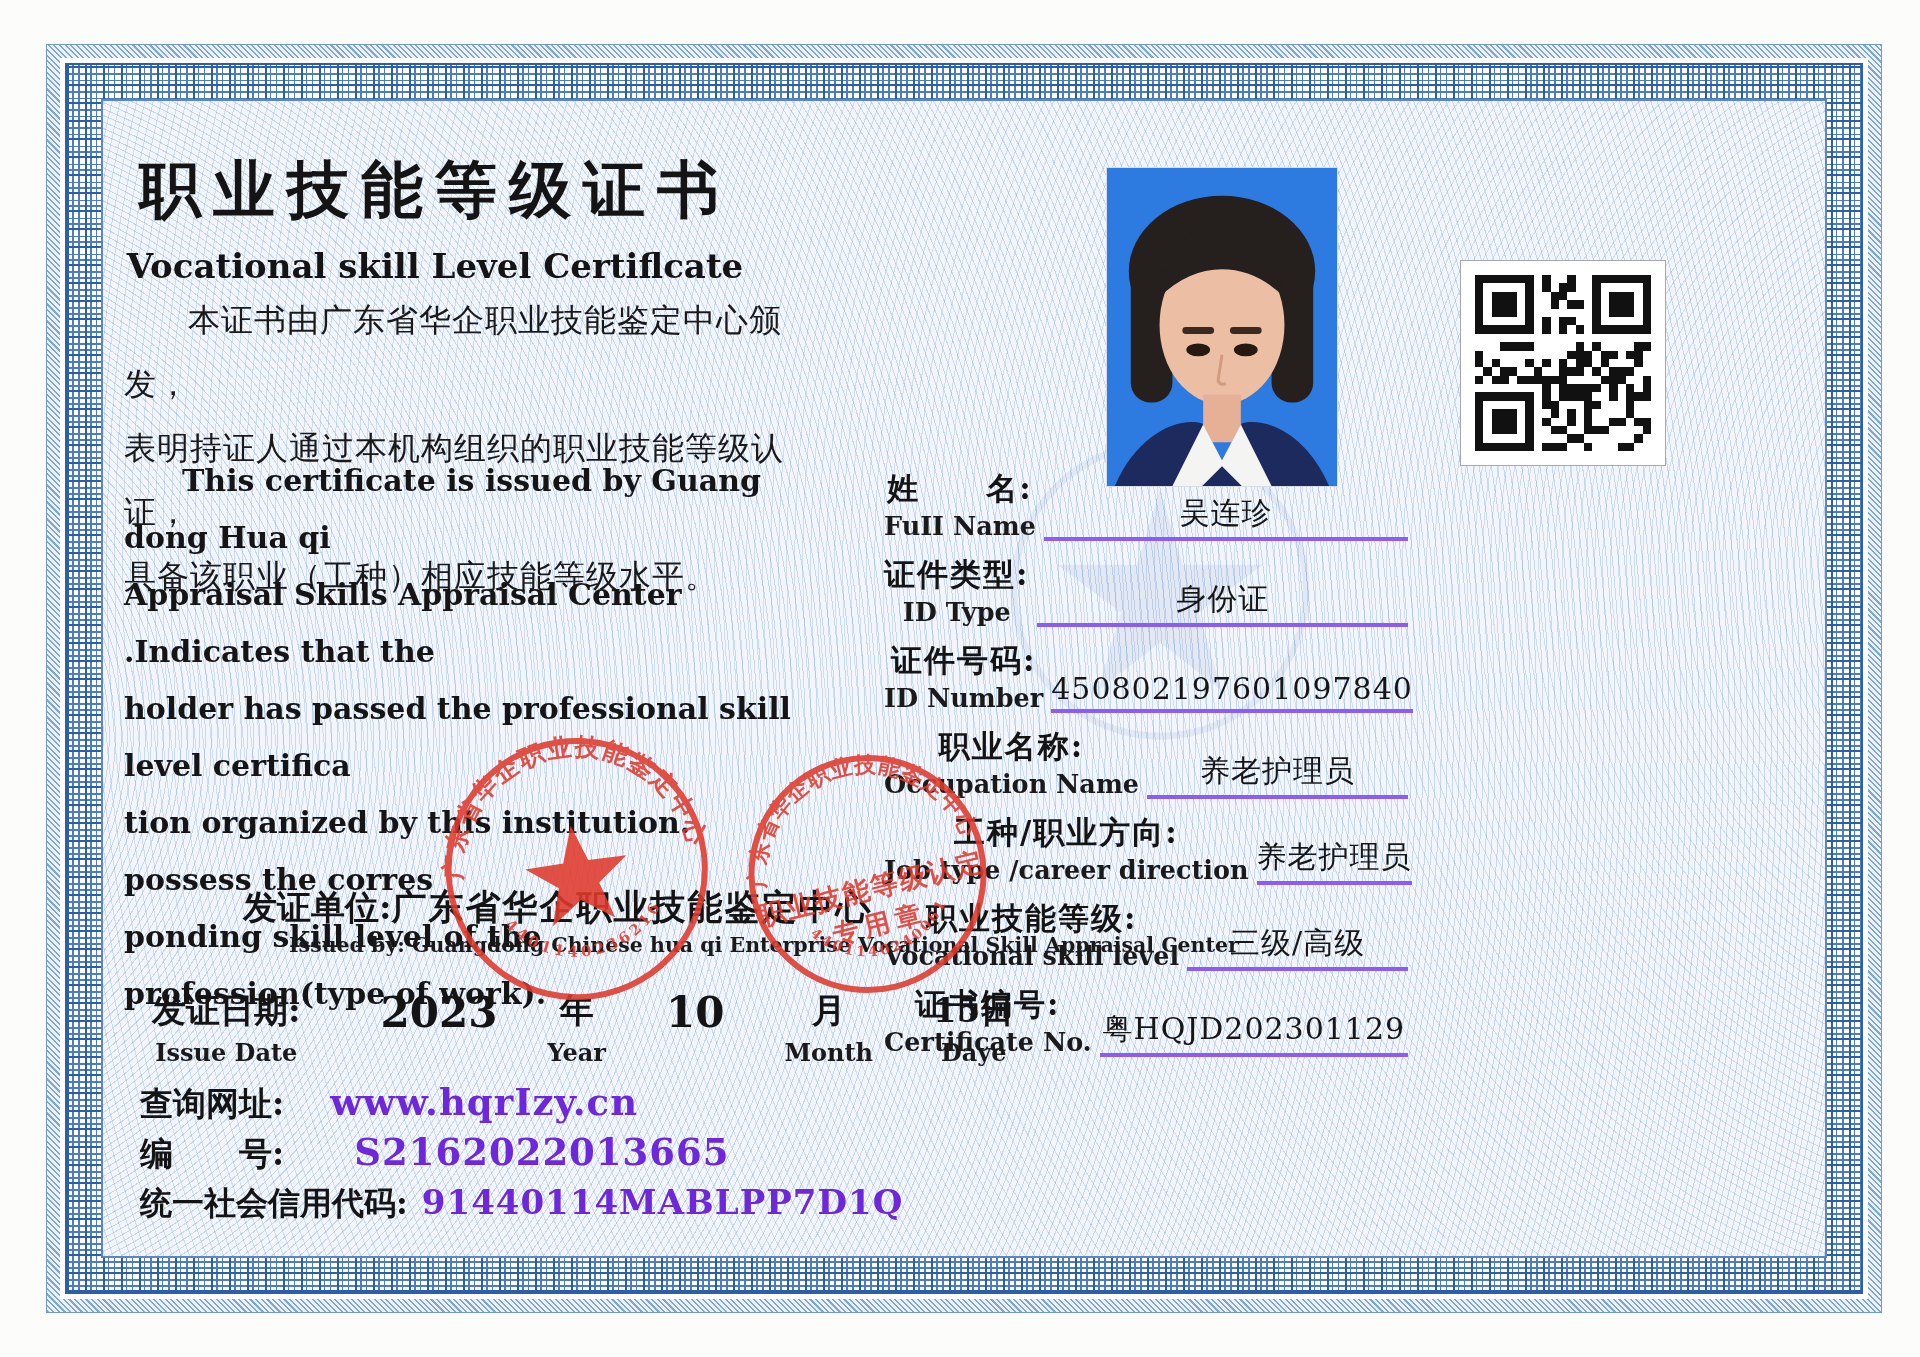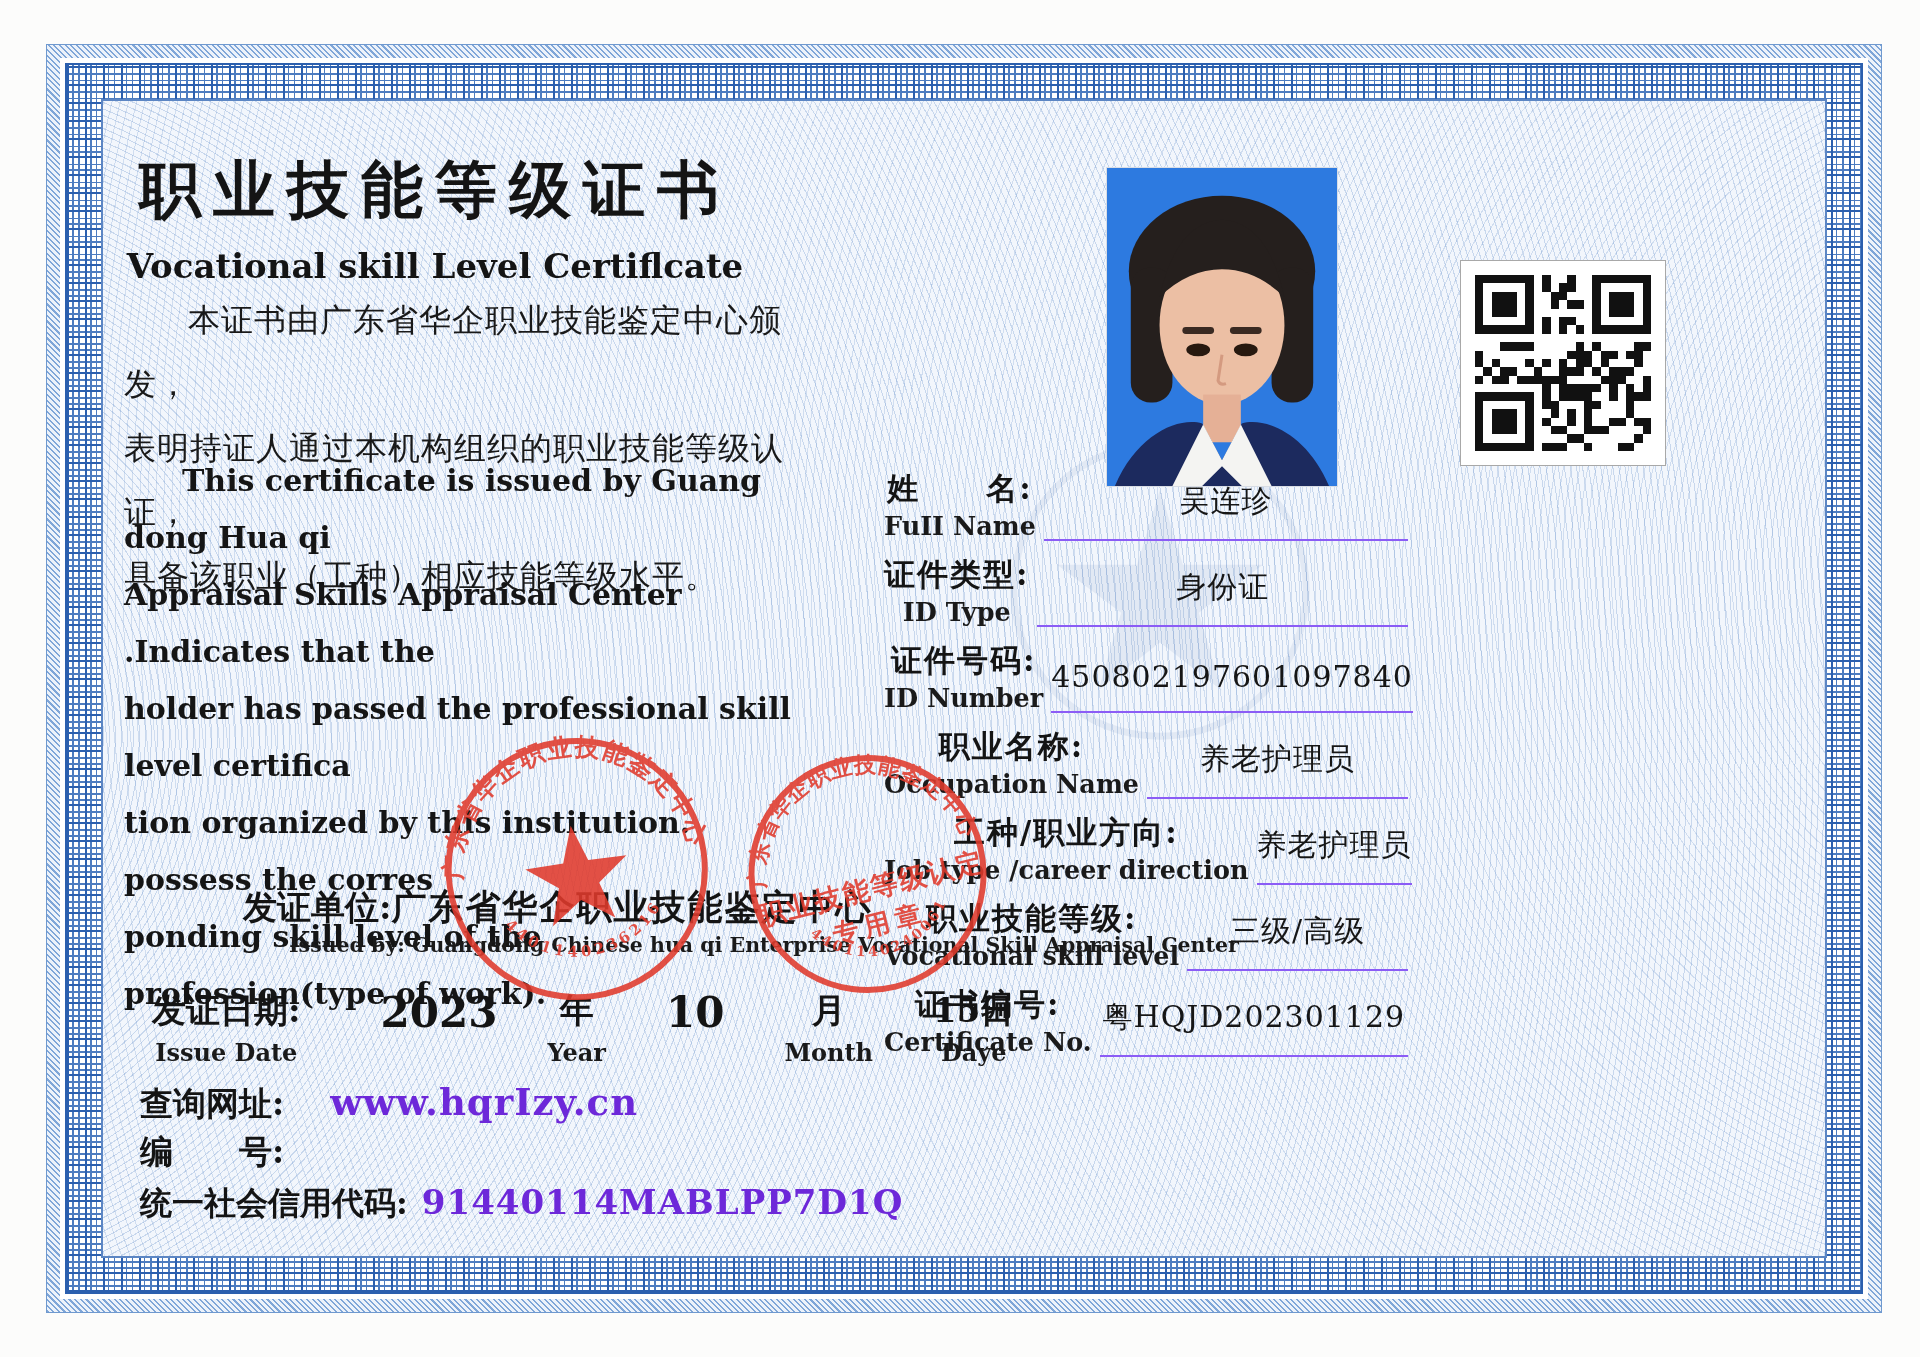--- a/index.html
+++ b/index.html
@@ -70,22 +70,22 @@
         display:grid; grid-template-columns:repeat(21,8.4px); grid-auto-rows:8.4px; }
   .qr .m { background:#111; }
 
   .watermark { position:absolute; left:1000px; top:430px; z-index:2; opacity:.09; }
 
   .fields { position:absolute; left:884px; top:468px; width:524px; z-index:3; }
   .field { display:flex; align-items:flex-end; margin-bottom:13px; min-height:57px; }
   .flabels { display:flex; flex-direction:column; white-space:nowrap;text-align:center; }
   .f-zh { font-size:31px; font-weight:600; letter-spacing:2px; color:#141414; }
   .f-en { font-size:25.5px; font-weight:600; color:#1a1a1a; margin-top:1px; }
-  .f-val { flex:1; margin-left:8px; border-bottom:2px solid #8b5cf6; text-align:center;
-           font-size:30px; color:#161616; padding-bottom:17px; letter-spacing:1px; white-space:nowrap; }
+  .f-val { flex:1; margin-left:8px; border-bottom:4px solid #8b5cf6; text-align:center;
+           font-size:30px; color:#161616; padding-bottom:3px; letter-spacing:1px; white-space:nowrap; }
 </style>
 </head>
 <body>
 
 <div class="page">
 
   <div class="frame-lace">
     <div class="frame-gap">
       <div class="frame-meander">
         <div class="content-bg"></div>
@@ -148,20 +148,21 @@
       <span class="sub">Daye</span>
     </div>
   </div>
 
   <div class="info-line line-url">
     <span class="info-label">查询网址:</span>
     <span class="info-value">www.hqrIzy.cn</span>
   </div>
   <div class="info-line line-serial">
     <span class="info-label">编　　号:</span>
+    <span class="info-value">S2162022013665</span>
   </div>
   <div class="info-line line-credit">
     <span class="info-label">统一社会信用代码:</span>
     <span class="info-value">91440114MABLPP7D1Q</span>
   </div>
 
   <div class="stamp stamp-left">
     <svg width="278" height="278" viewBox="0 0 280 280">
       <defs>
         <path id="arcTopL" d="M 28 172 A 116 116 0 1 1 252 172" fill="none"></path>

